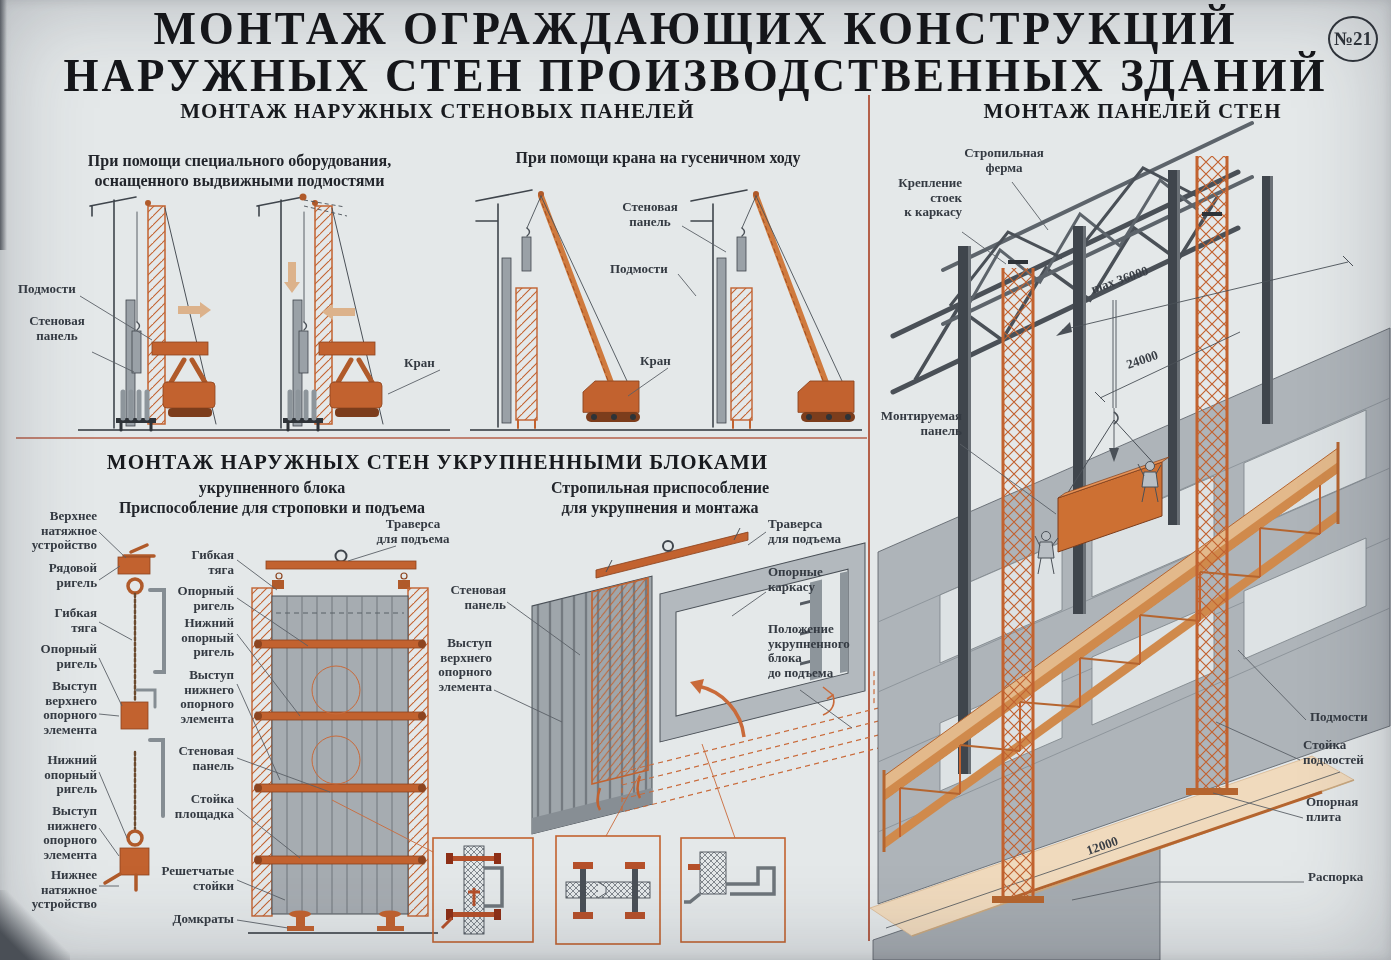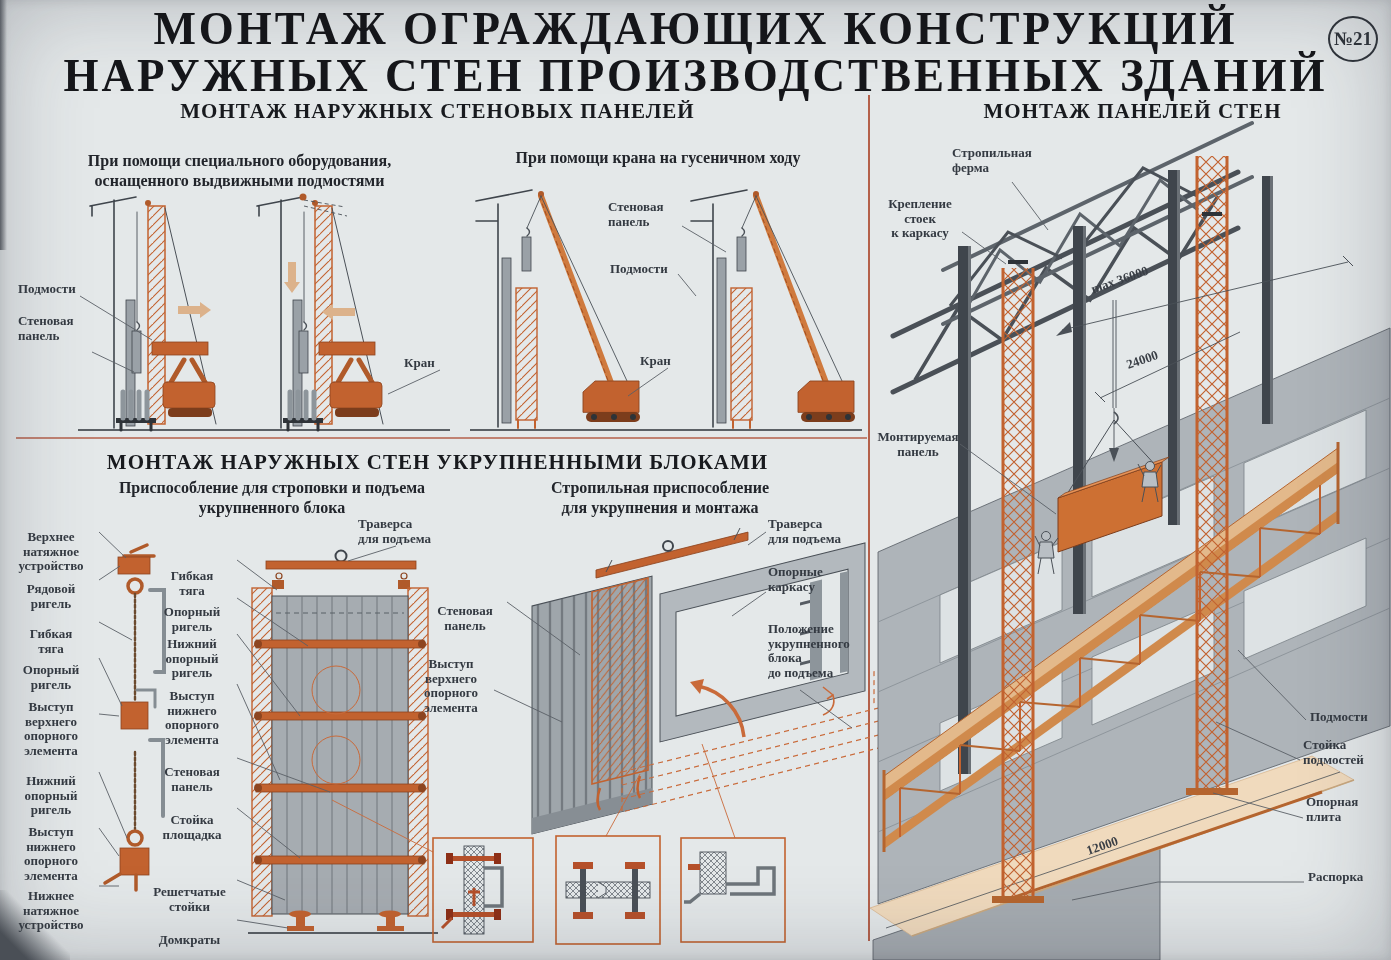--- a/index.html
+++ b/index.html
@@ -18,22 +18,22 @@
   .main-title{left:0;top:4px;width:100%;text-align:center;font-weight:bold;
     font-size:45px;line-height:46px;letter-spacing:3px;color:#15161a;
     transform:scaleY(1.04);transform-origin:top;}
   .badge{left:1328px;top:16px;width:46px;height:42px;border:2.5px solid #2e333a;
     border-radius:50%;display:flex;align-items:center;justify-content:center;
     font-size:19px;font-weight:bold;background:transparent;}
   .sec-title{font-weight:bold;font-size:21px;line-height:24px;text-align:center;
     letter-spacing:1px;color:#181a1e;}
   .cap{font-weight:bold;font-size:16px;line-height:20px;text-align:center;color:#22252b;}
   .lbl{font-size:13px;line-height:14.5px;white-space:pre-line;color:#343a42;font-weight:600;}
-  .lbl.r{text-align:center;margin-top:21px;}
-  .lbl.c{}
+  .lbl.r{text-align:right;}
+  .lbl.c{text-align:center;}
   .dim{font-size:13px;color:#3a3f46;font-weight:600;white-space:nowrap;}
   svg{display:block;}
 </style>
 </head>
 <body>
 
 <svg class="abs" style="left:0;top:0" width="1391" height="960" viewBox="0 0 1391 960">
   <defs>
     <pattern id="lat" width="9" height="9" patternUnits="userSpaceOnUse">
       <path d="M0,9 L9,0 M-1,1 L1,-1" stroke="#c2622f" stroke-width="1.1"></path>
@@ -404,22 +404,22 @@
 <div class="abs lbl c" style="left:18px;top:314px;width:78px">Стеновая
 панель</div>
 <div class="abs lbl" style="left:404px;top:356px">Кран</div>
 <div class="abs lbl c" style="left:608px;top:200px;width:84px">Стеновая
 панель</div>
 <div class="abs lbl" style="left:610px;top:262px">Подмости</div>
 <div class="abs lbl" style="left:640px;top:354px">Кран</div>
 
 <div class="abs sec-title" style="left:40px;top:450px;width:795px">МОНТАЖ НАРУЖНЫХ СТЕН УКРУПНЕННЫМИ БЛОКАМИ</div>
 <div class="abs cap" style="left:62px;top:478px;width:420px">
+  <div>укрупненного блока</div>
   <div>Приспособление для строповки и подъема</div>
-  <div>укрупненного блока</div>
 </div>
 <div class="abs cap" style="left:490px;top:478px;width:340px">
   <div>Стропильная приспособление</div>
   <div>для укрупнения и монтажа</div>
 </div>
 
 <div class="abs lbl r" style="left:5px;top:509px;width:92px">Верхнее
 натяжное
 устройство</div>
 <div class="abs lbl r" style="left:5px;top:561px;width:92px">Рядовой

